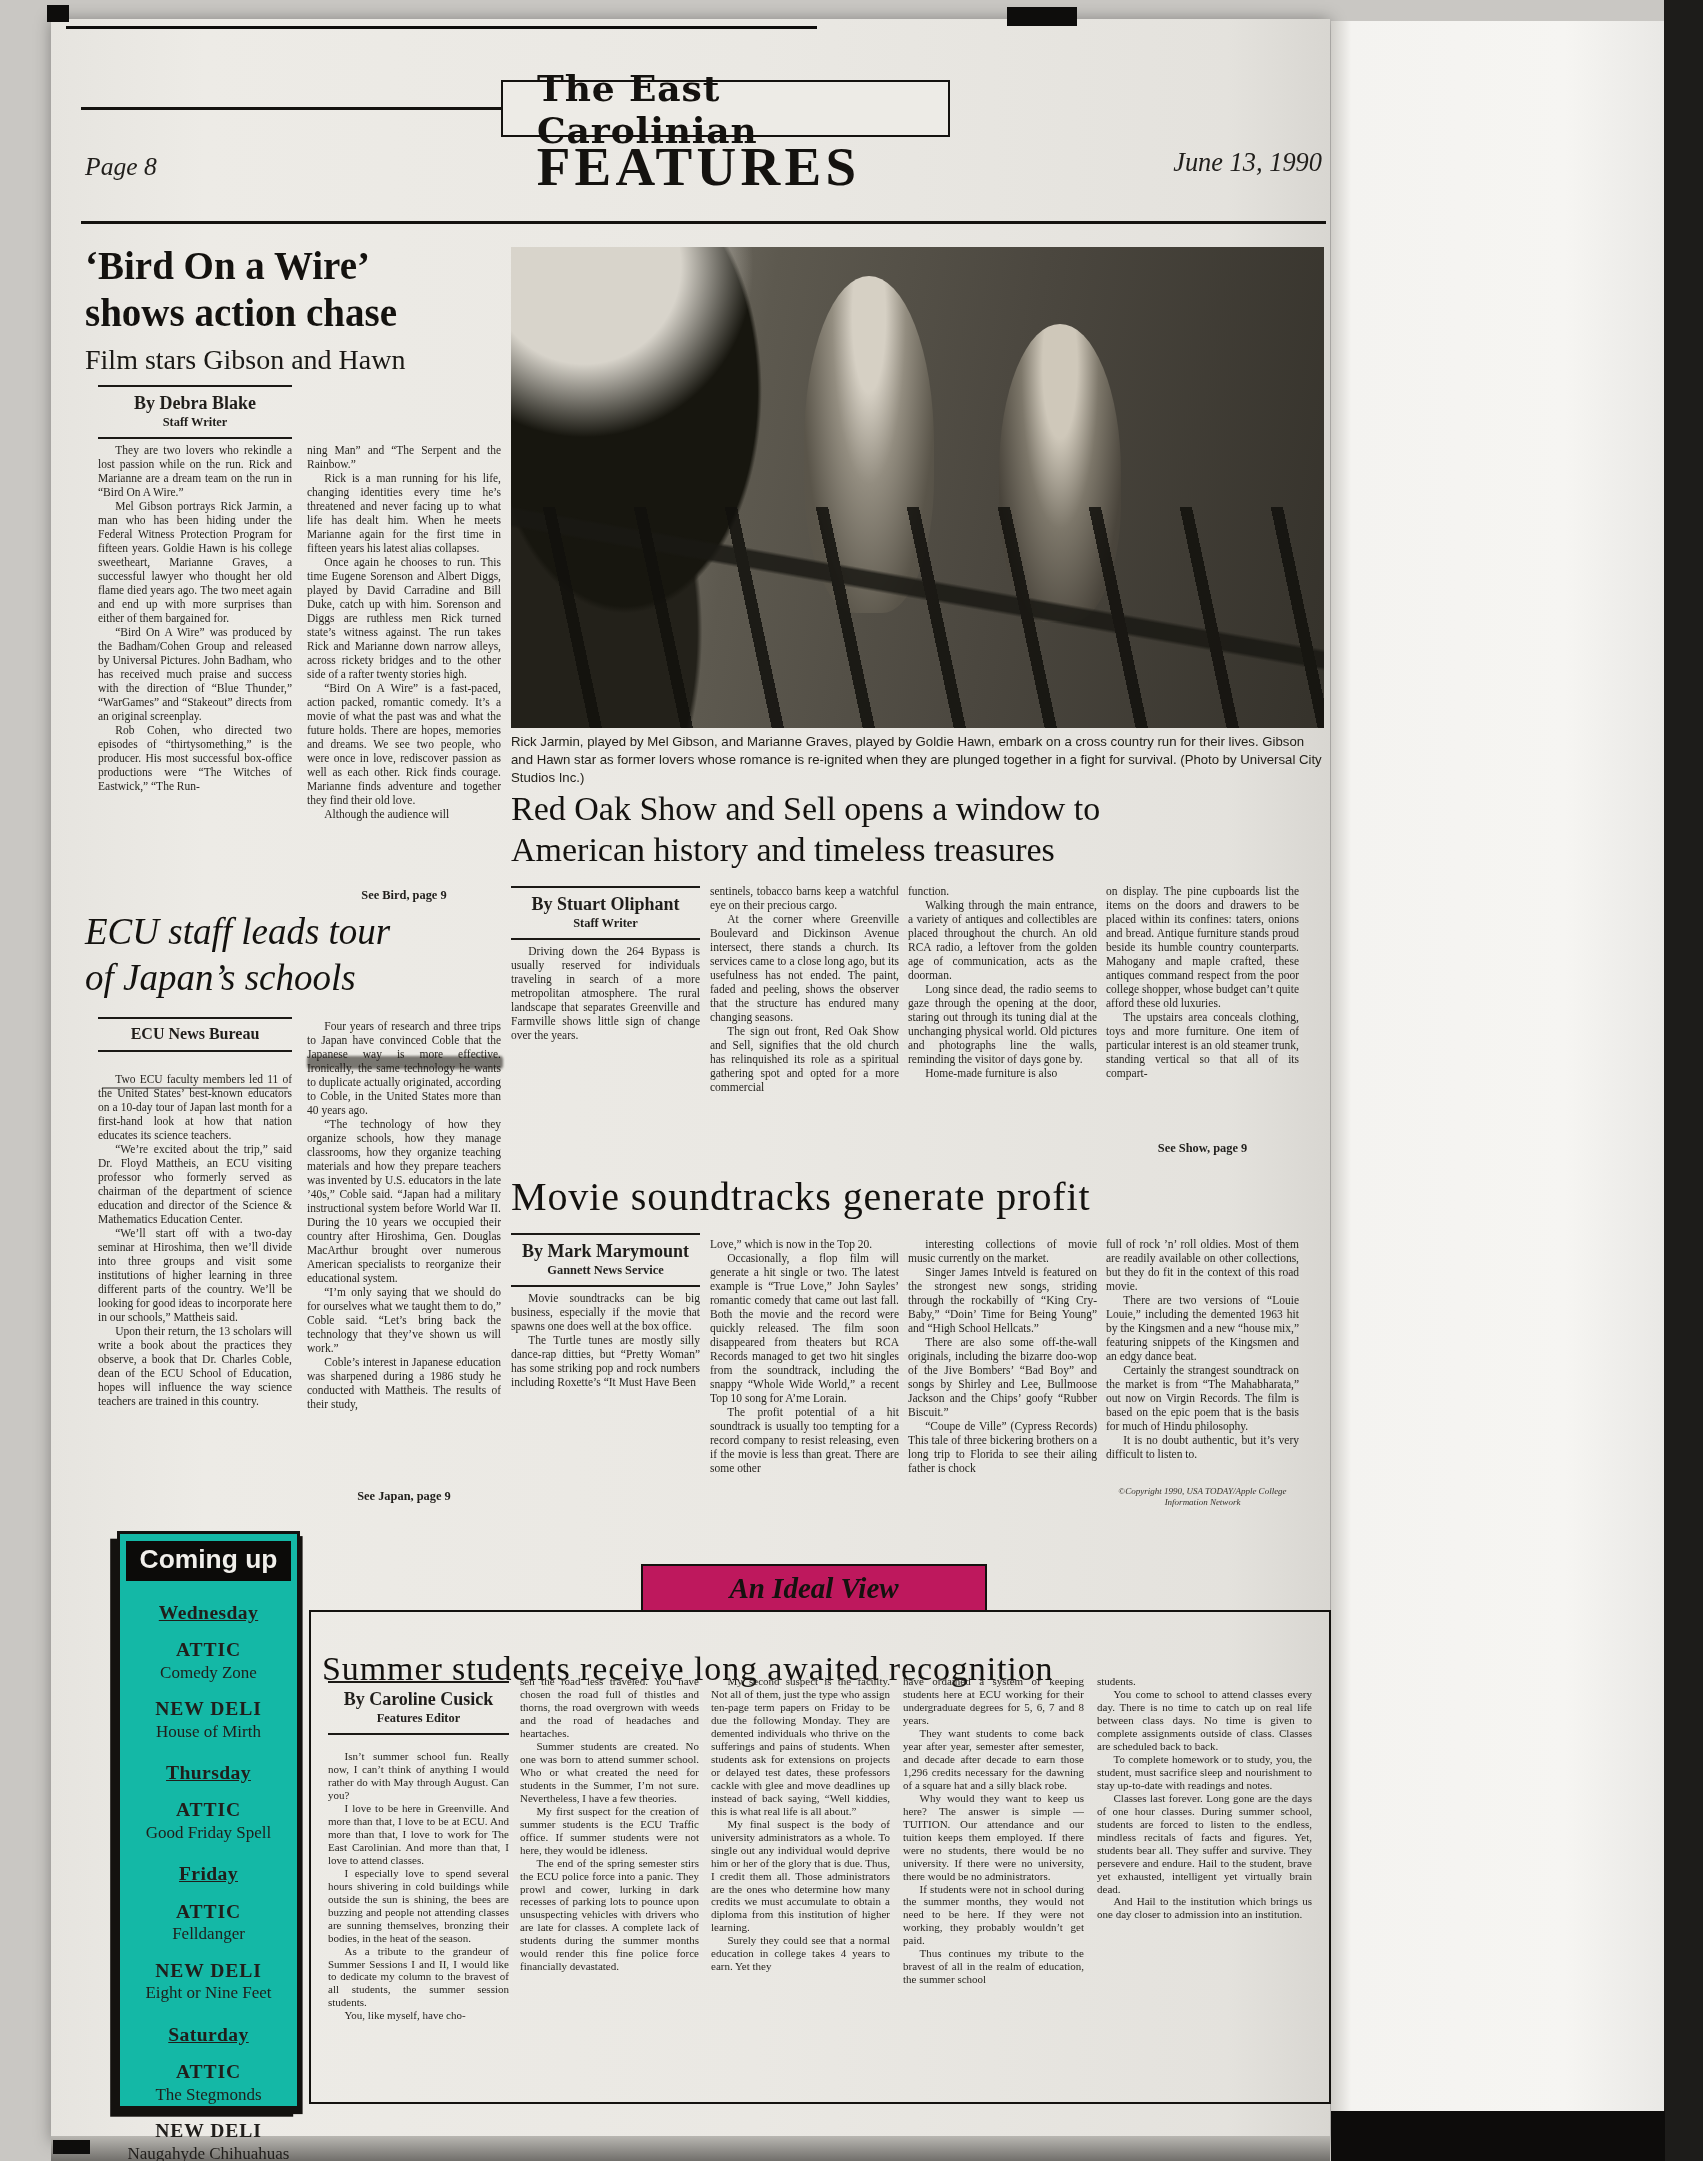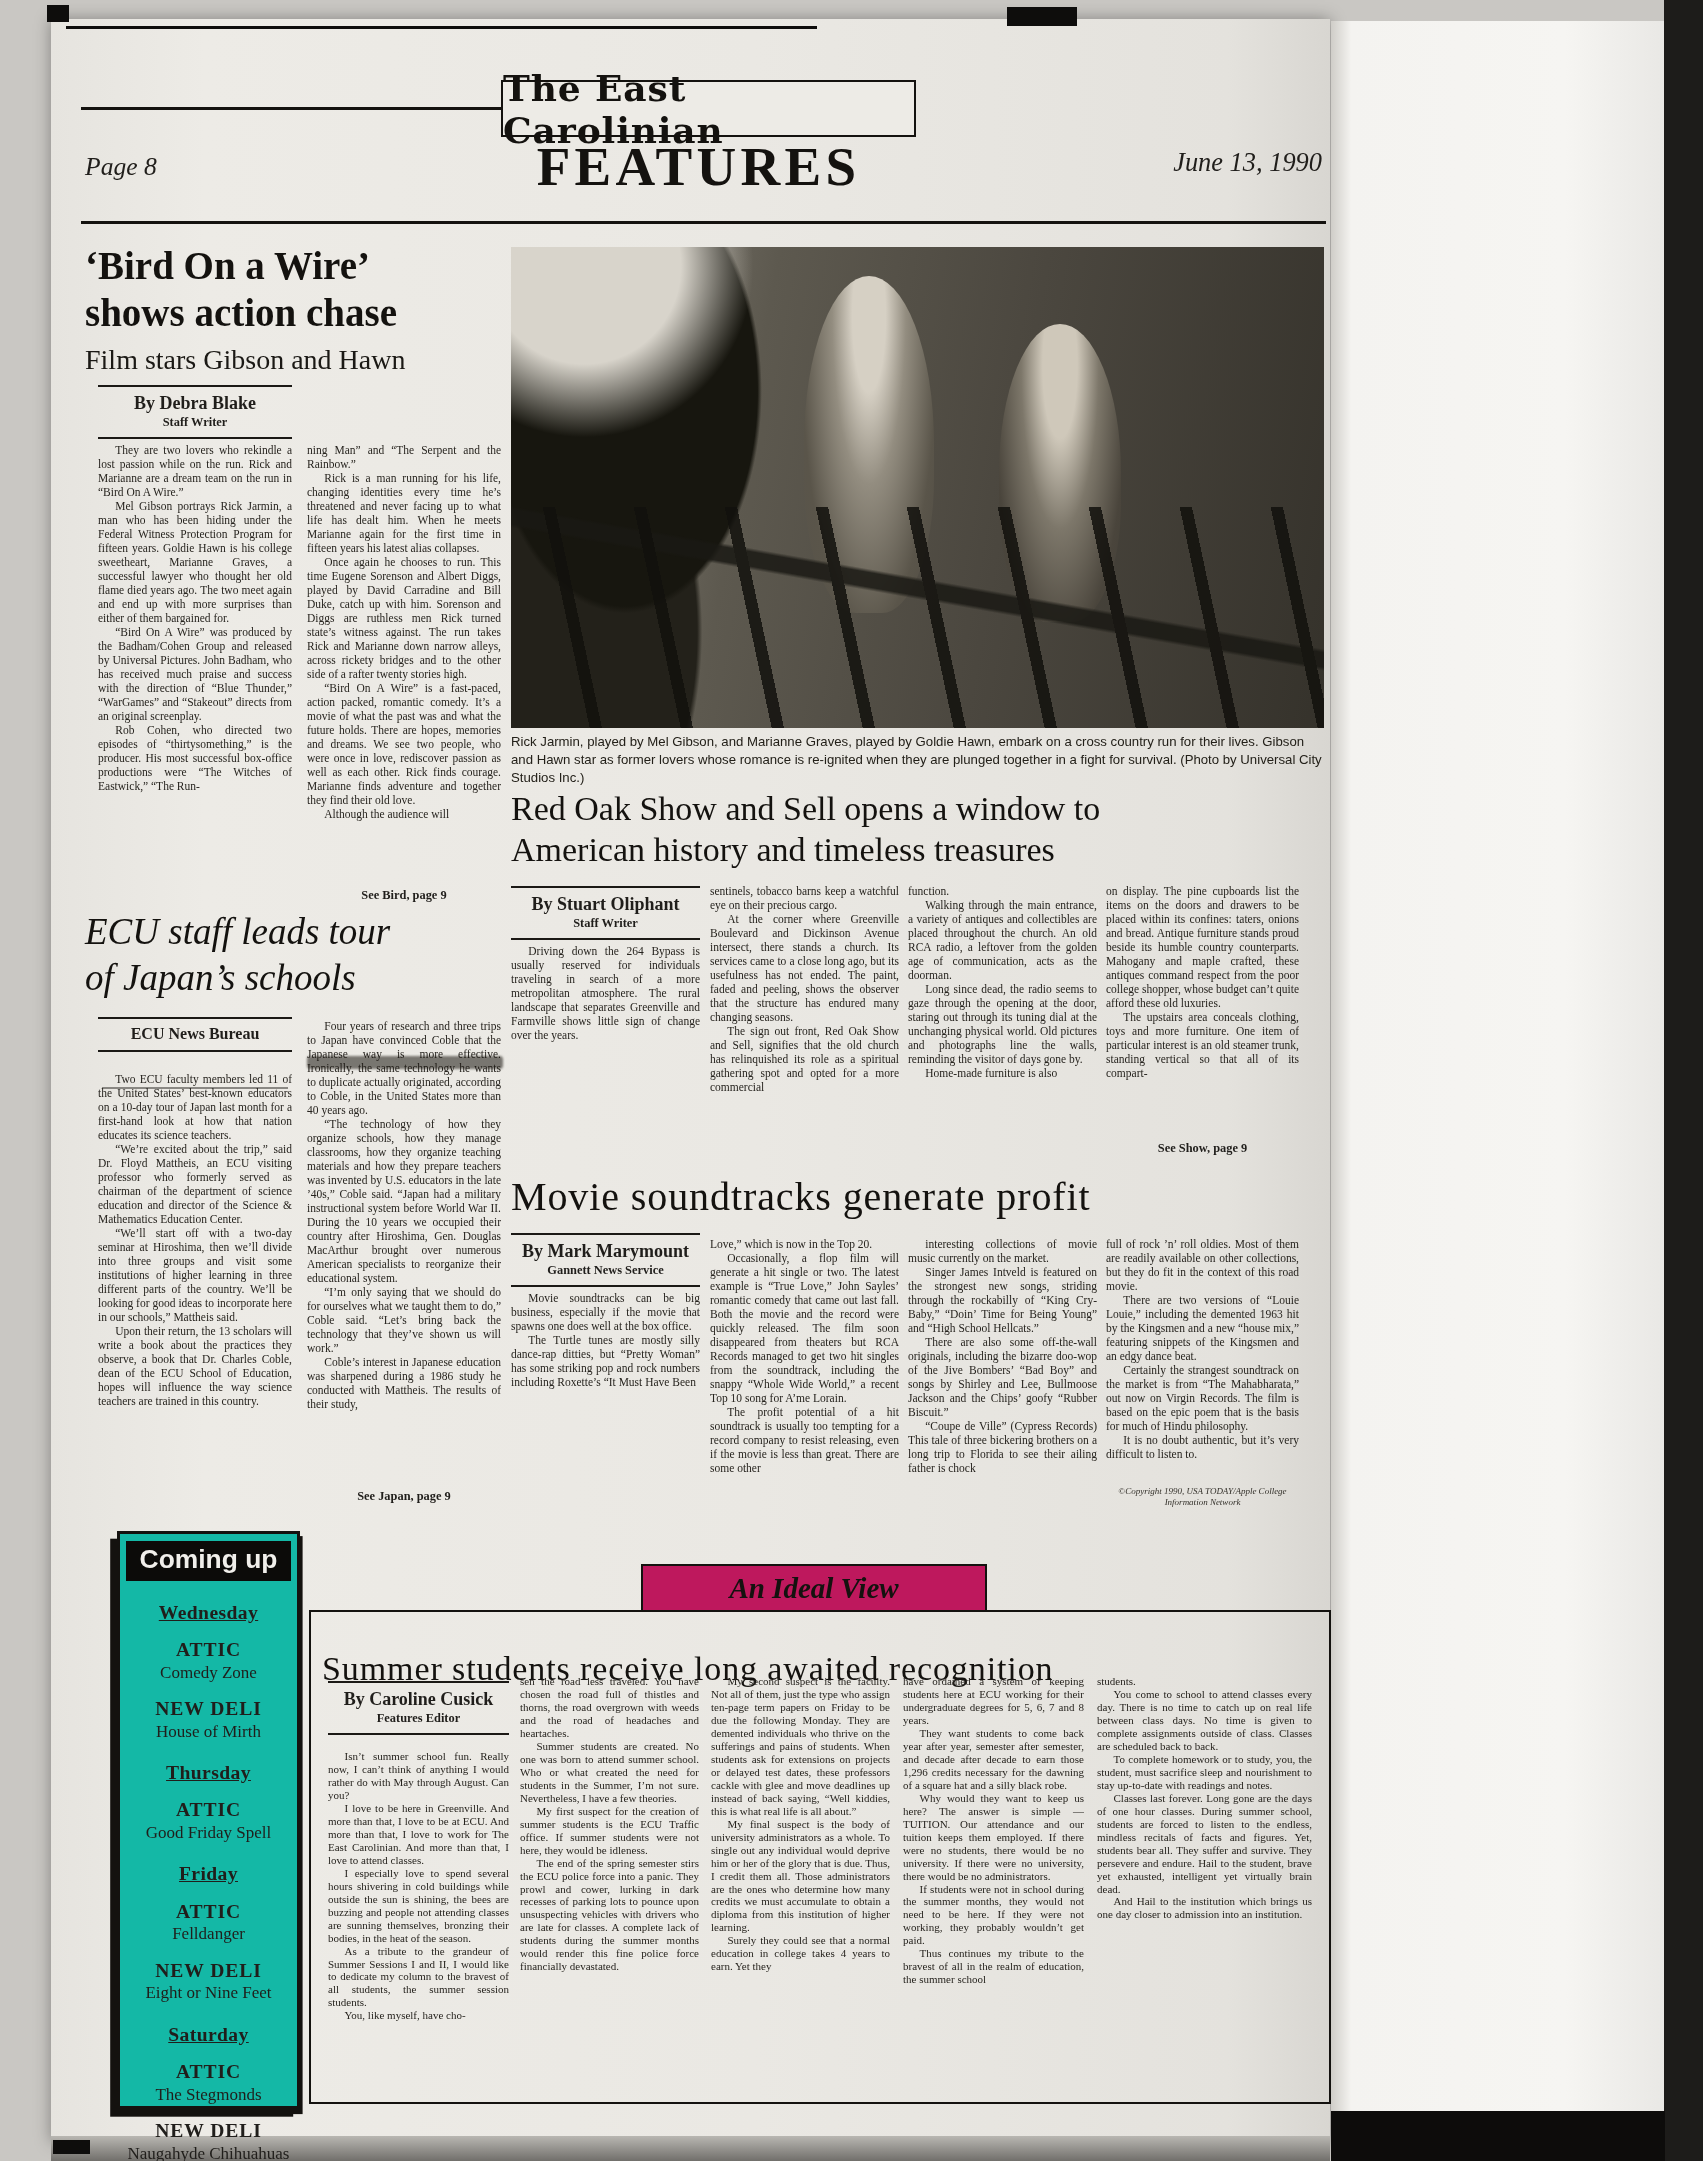--- a/index.html
+++ b/index.html
@@ -12,21 +12,21 @@
          background:linear-gradient(90deg,#cfcdc8 0%,#f4f3f0 6%,#f6f5f2 70%,#e9e8e5 100%);}
   .dark-strip{position:absolute;left:1664px;top:0;width:39px;height:2162px;background:#1d1c1a;}
   .bottom-strip{position:absolute;left:51px;top:2136px;width:1279px;height:25.6px;
          background:linear-gradient(#b9b7b2,#6e6c68);}
   .br-block{position:absolute;left:1331px;top:2111px;width:334px;height:51px;background:#0d0c0b;}
   .blob{position:absolute;background:#0e0d0c;}
   .rule{position:absolute;background:#14120f;}
 
   
   .masthead-box{position:absolute;left:501px;top:80px;width:411px;height:53px;border:2.6px solid #14120f;
-      background:#edebe6;display:flex;align-items:center;justify-content:flex-start;}
+      background:#edebe6;display:flex;align-items:center;justify-content:flex-start;padding-left:34px;}
   .masthead-box span{font-family:"DejaVu Serif",serif;font-weight:bold;font-size:36px;letter-spacing:0.9px;color:#14120f;}
   .page-num{position:absolute;left:85px;top:152px;font-style:italic;font-size:25.6px;}
   .section-title{position:absolute;left:477px;top:135px;width:443px;text-align:center;
       font-weight:bold;font-size:55px;letter-spacing:4.3px;color:#14120f;}
   .issue-date{position:absolute;left:1099px;top:147px;width:223px;text-align:right;font-style:italic;font-size:26.4px;}
 
   
   .hl{position:absolute;font-weight:bold;color:#14120f;line-height:1.12;}
   .hl-sub{position:absolute;color:#1b1915;}
   .jumpline{position:absolute;font-weight:bold;font-size:12.4px;text-align:center;}

